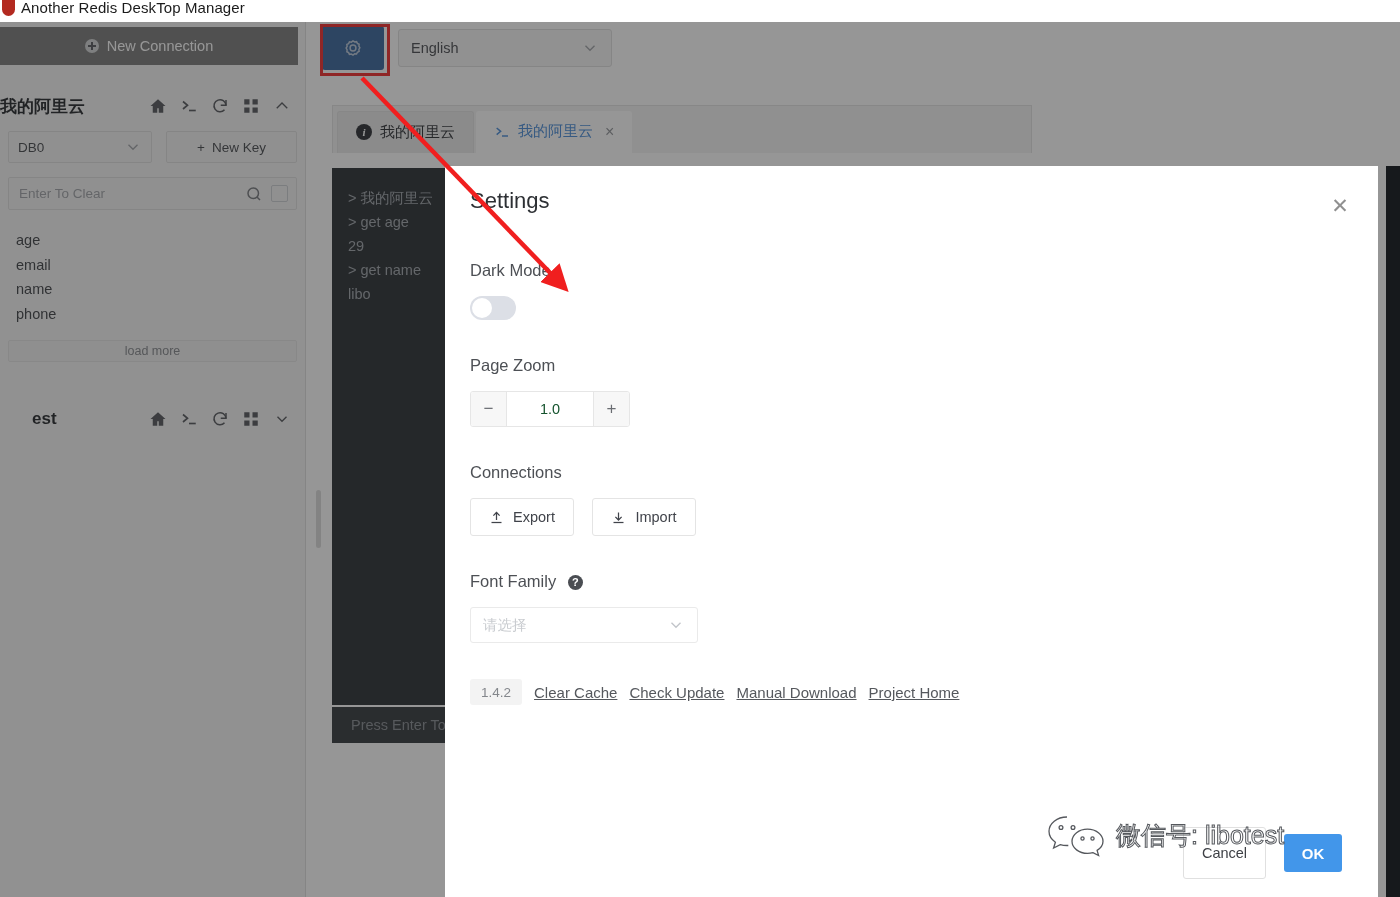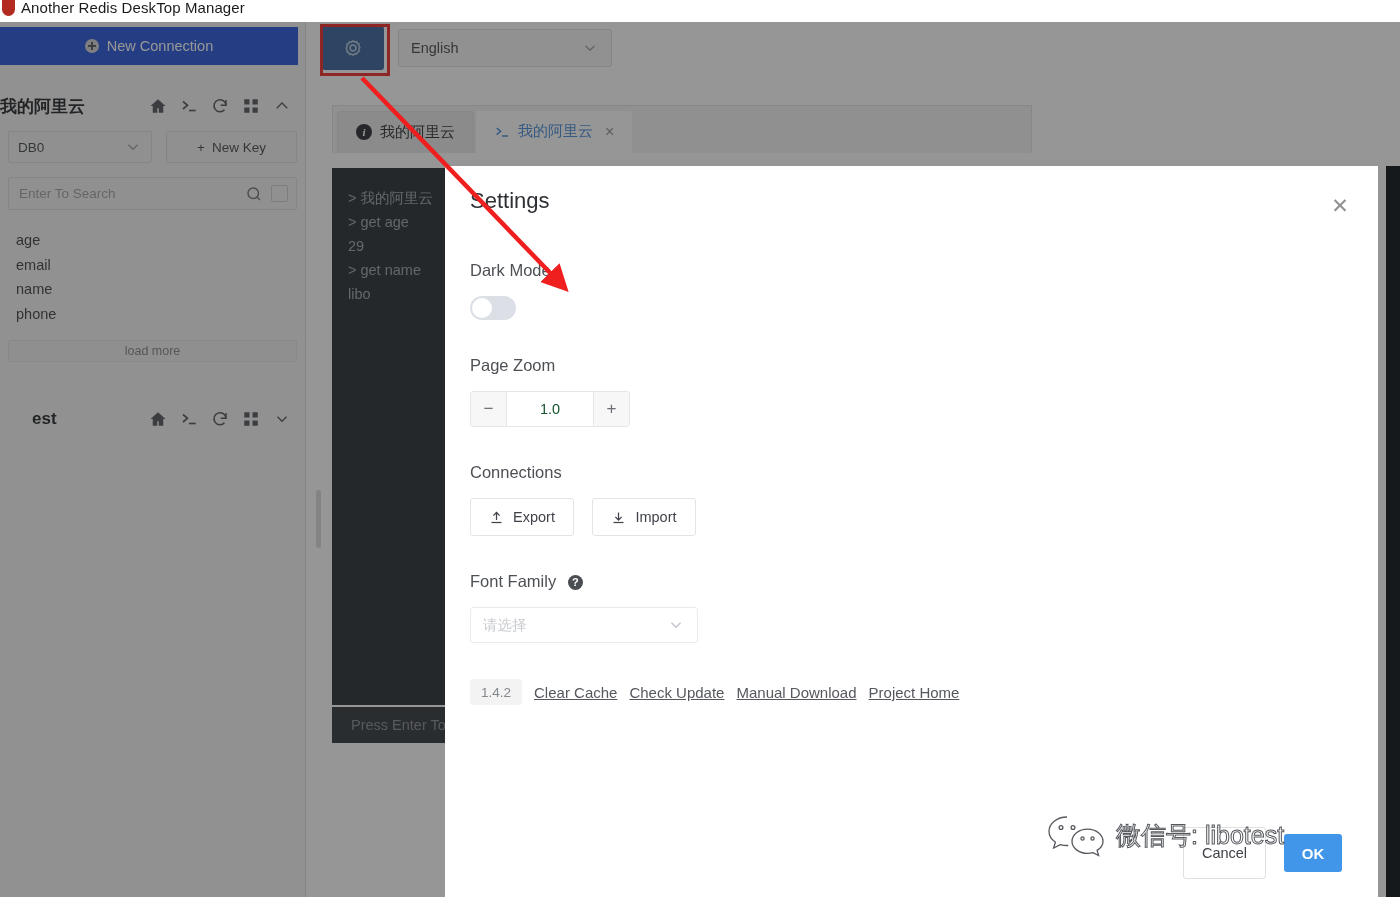--- a/index.html
+++ b/index.html
@@ -29,21 +29,21 @@
     letter-spacing: .1px;
   }
 
   
   .sidebar {
     position: absolute; left: 0; top: 22px; width: 306px; height: 875px;
     background: #f5f5f5; border-right: 1px solid #dcdcdc;
   }
   .new-conn {
     margin: 5px 8px 0 0; width: 298px; height: 38px;
-    background: #1d4ed8; color: #fff;
+    background: #737373; color: #fff;
     display: flex; align-items: center; justify-content: center; gap: 8px;
     font-size: 14.5px; cursor: pointer;
   }
   .plus-circle {
     width: 14px; height: 14px; border-radius: 50%; background: #cfd0d2;
     position: relative; flex: 0 0 auto;
   }
   .plus-circle::before, .plus-circle::after {
     content:""; position: absolute; background: #4d4f55;
   }
@@ -295,21 +295,21 @@
             </svg>
         </div>
         <div class="newkey">
           <span>+</span>
           <span>New Key</span>
         </div>
       </div>
 
       <div class="search-row">
         <div class="search-box">
-          <span class="ph">Enter To Search</span>
+          <span class="ph">Enter To Clear</span>
           <svg class="ic" viewBox="0 0 24 24" fill="none" stroke="#6e7176" stroke-width="2">
               <circle cx="11" cy="11" r="7"></circle>
               <path d="M20 20l-4-4"></path>
             </svg>
           <span class="sq-check"></span>
         </div>
       </div>
 
       <ul class="keylist">
         <li>age</li>

